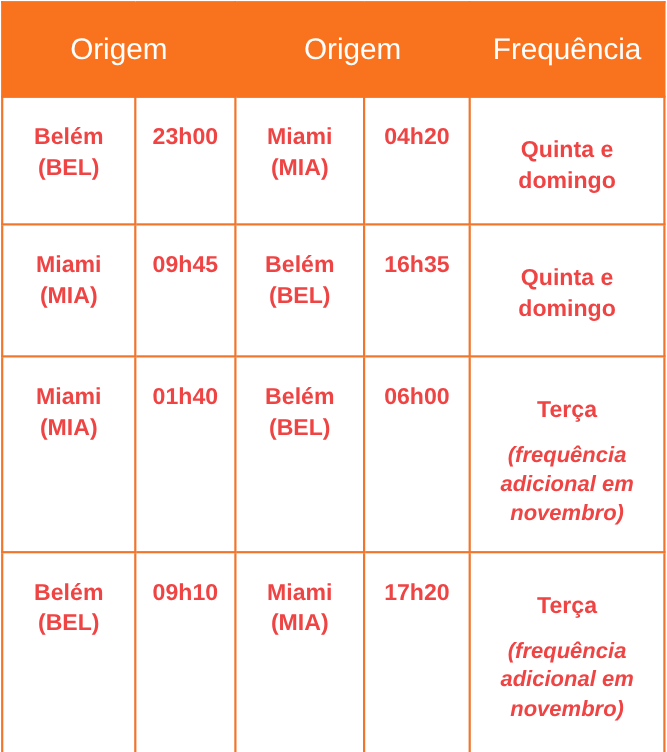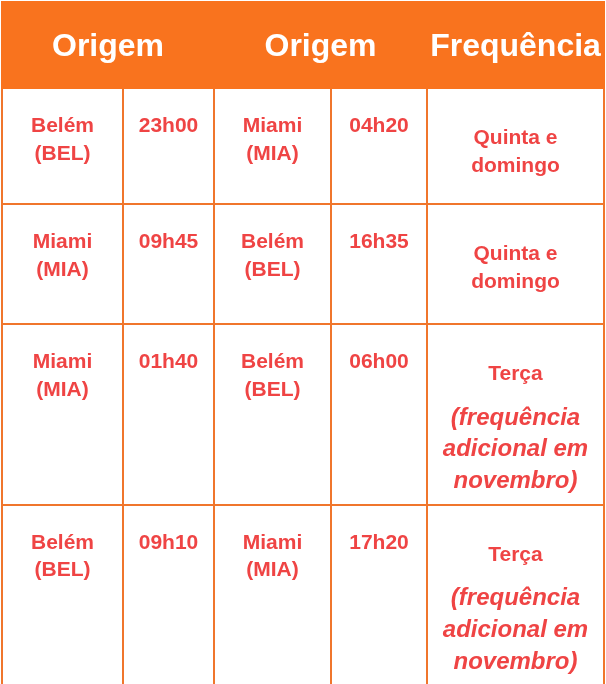--- a/index.html
+++ b/index.html
@@ -19,22 +19,22 @@
     border-collapse: collapse;
     table-layout: fixed;
     width: 602px;
   }
   
   thead th {
     background: #F9731E;
     border: 2px solid #F9731E;
     color: #ffffff;
     height: 84px;
-    font-size: 32px;
-    font-weight: bold;
+    font-size: 27px;
+    font-weight: normal;
     text-align: center;
     vertical-align: middle;
     padding: 0;
   }
   
   tbody td {
     border: 2px solid #F0762C;
     background: #ffffff;
     color: #ef4444;
     text-align: center;
@@ -46,21 +46,21 @@
   }
   tr.row-1 td { height: 84px; }   
   tr.row-2 td { height: 88px; }
   tr.row-3 td { height: 146px; }
   tr.row-4 td { height: 158px; }
   .city-name, .city-code { display: block; }
   p.days { margin: 12px; }
   p.note {
     margin: 14px 4px 0 4px;
     font-style: italic;
-    font-size: 24px;
+    font-size: 20px;
   }
   p.note:empty { display: none; }
 </style>
 </head>
 <body>
 
 <div class="wrap">
   <table class="schedule">
     <colgroup>
       <col style="width:121px">

